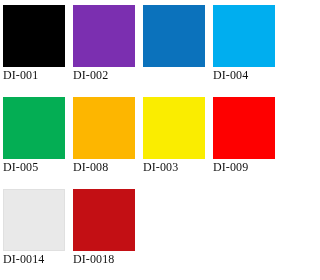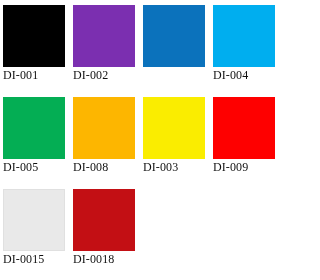--- a/index.html
+++ b/index.html
@@ -85,20 +85,20 @@
     <div class="swatch-cell">
       <span class="swatch-chip" title="DI-008" style="background-color: rgb(250, 237, 0);"></span>
       <span class="swatch-label">DI-003</span>
     </div>
     <div class="swatch-cell">
       <span class="swatch-chip" title="DI-009" style="background-color: rgb(254, 0, 0);"></span>
       <span class="swatch-label">DI-009</span>
     </div>
     <div class="swatch-cell">
       <span class="swatch-chip is-pale" title="DI-0010" style="background-color: rgb(233, 233, 233);"></span>
-      <span class="swatch-label">DI-0015</span>
+      <span class="swatch-label">DI-0014</span>
     </div>
     <div class="swatch-cell">
       <span class="swatch-chip" title="DI-0011" style="background-color: rgb(195, 15, 20);"></span>
       <span class="swatch-label">DI-0018</span>
     </div>
     <div class="swatch-cell is-empty"></div>
   </main>
 
 </body></html>

